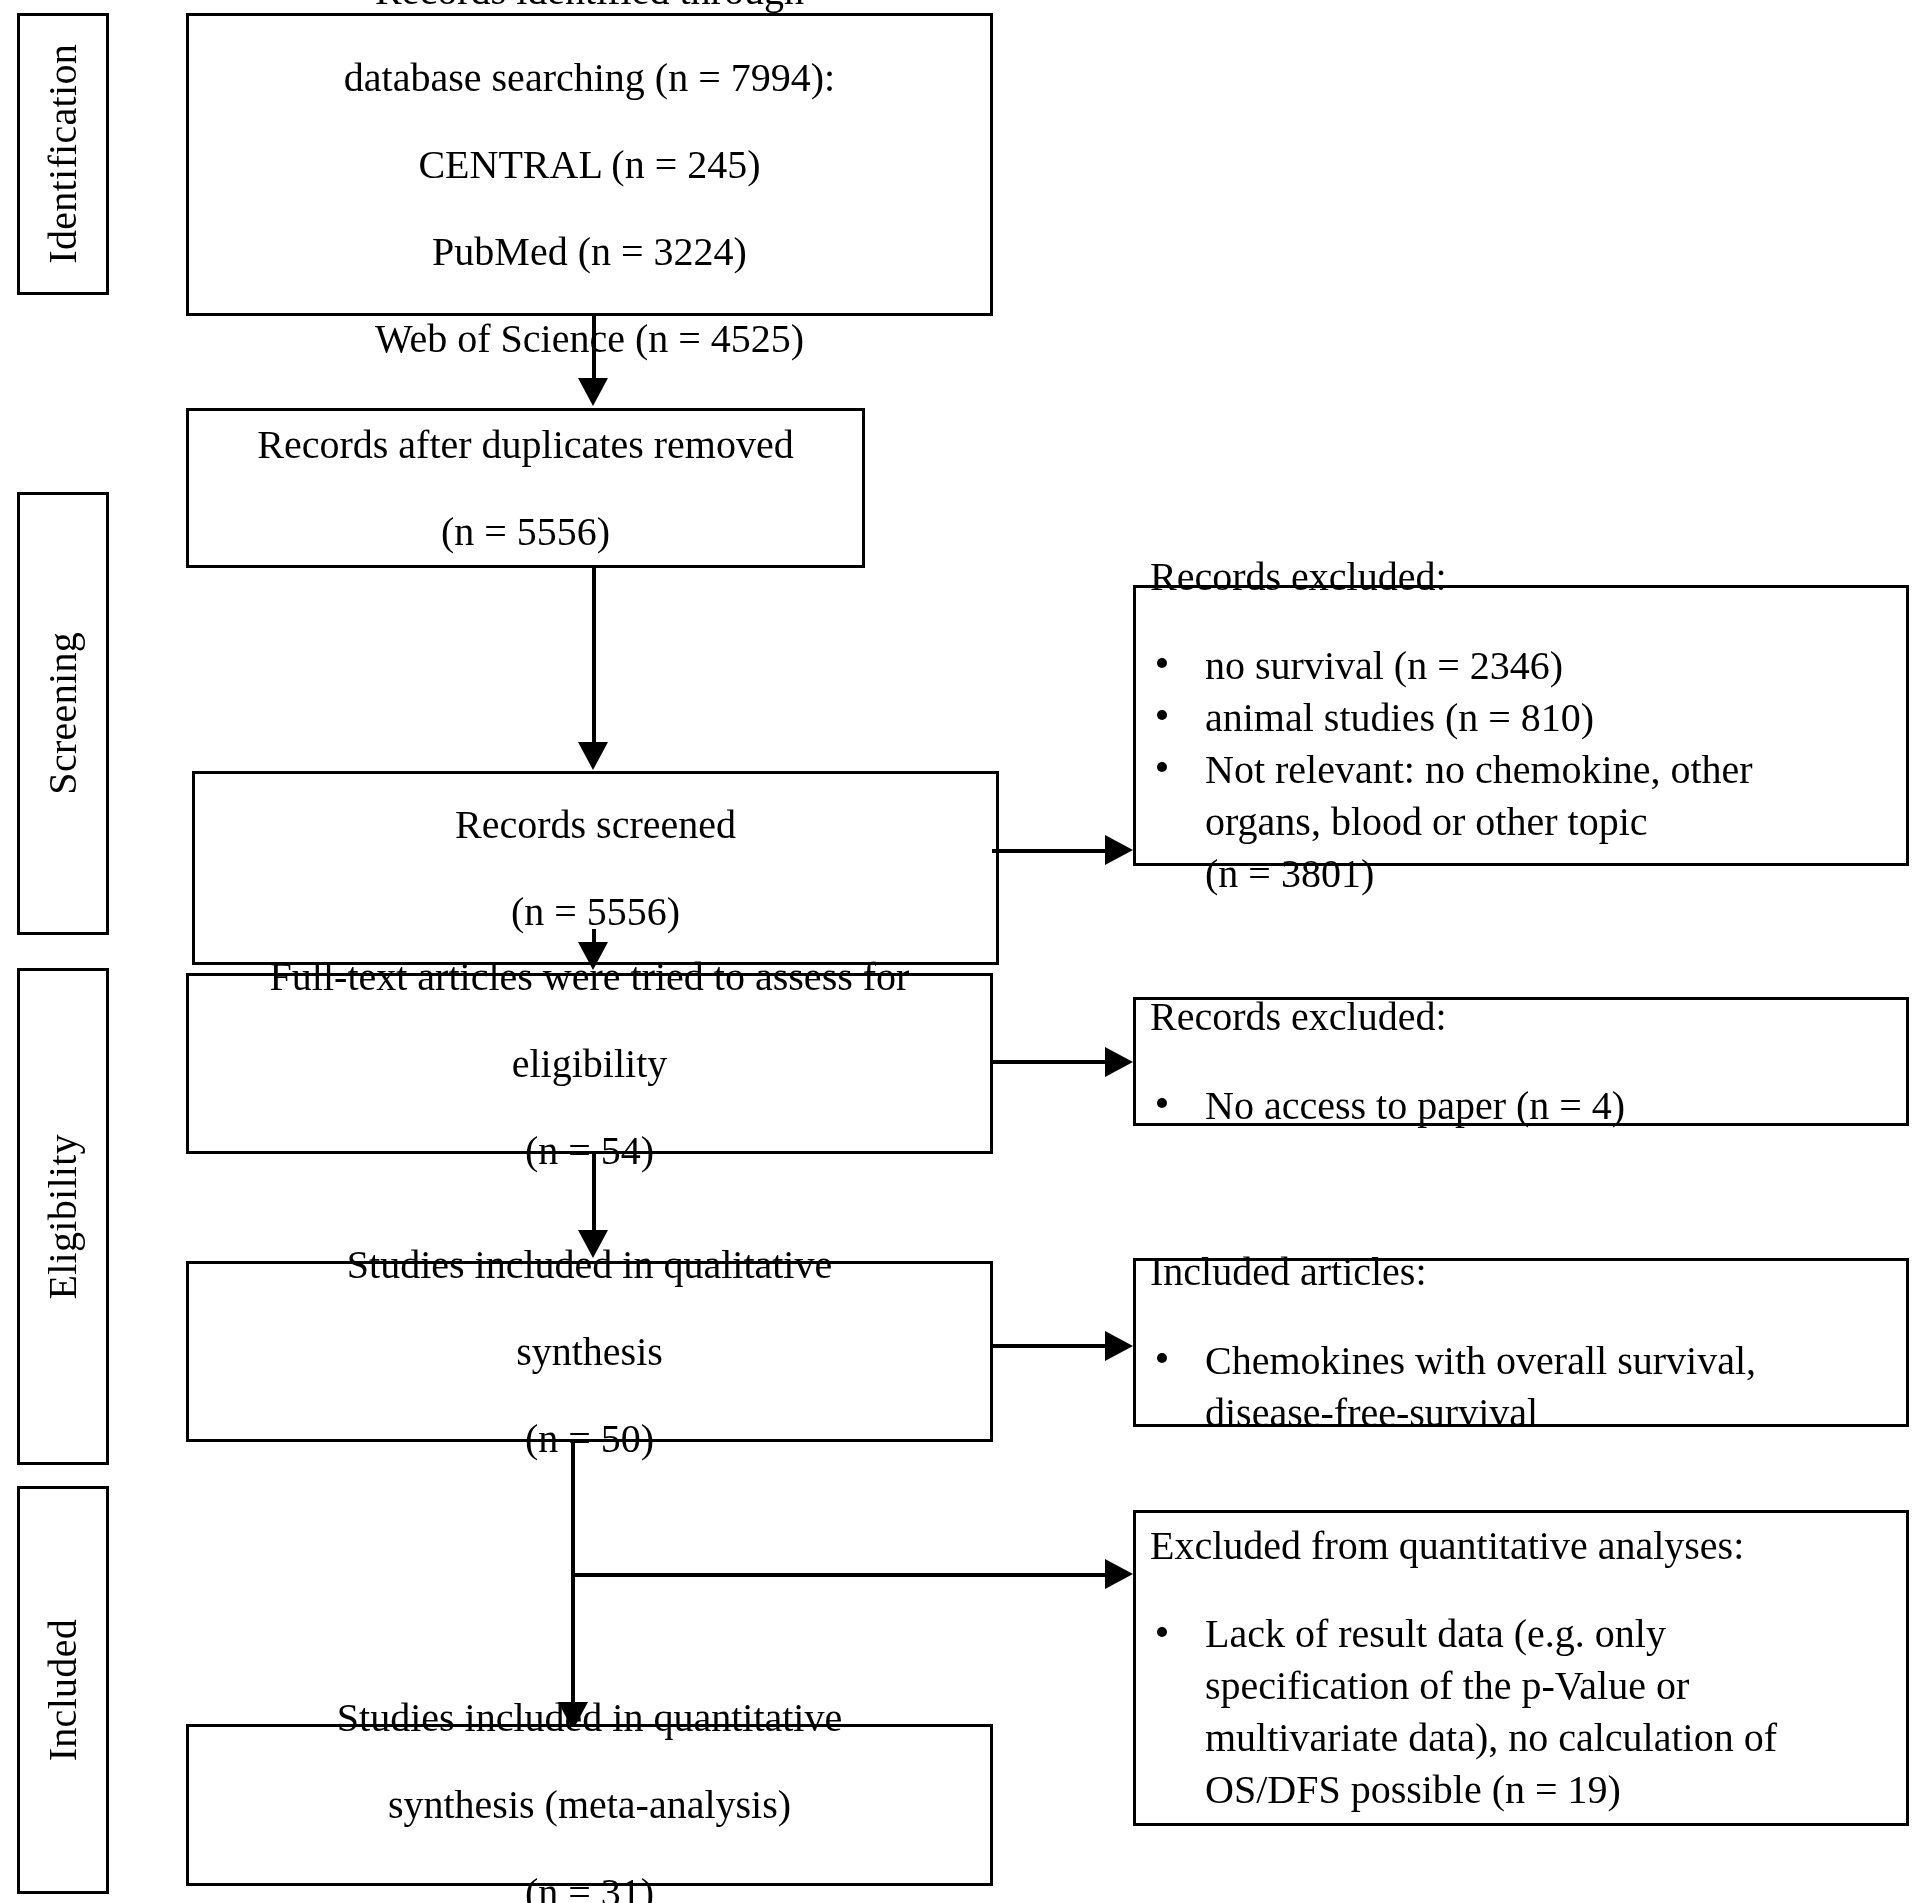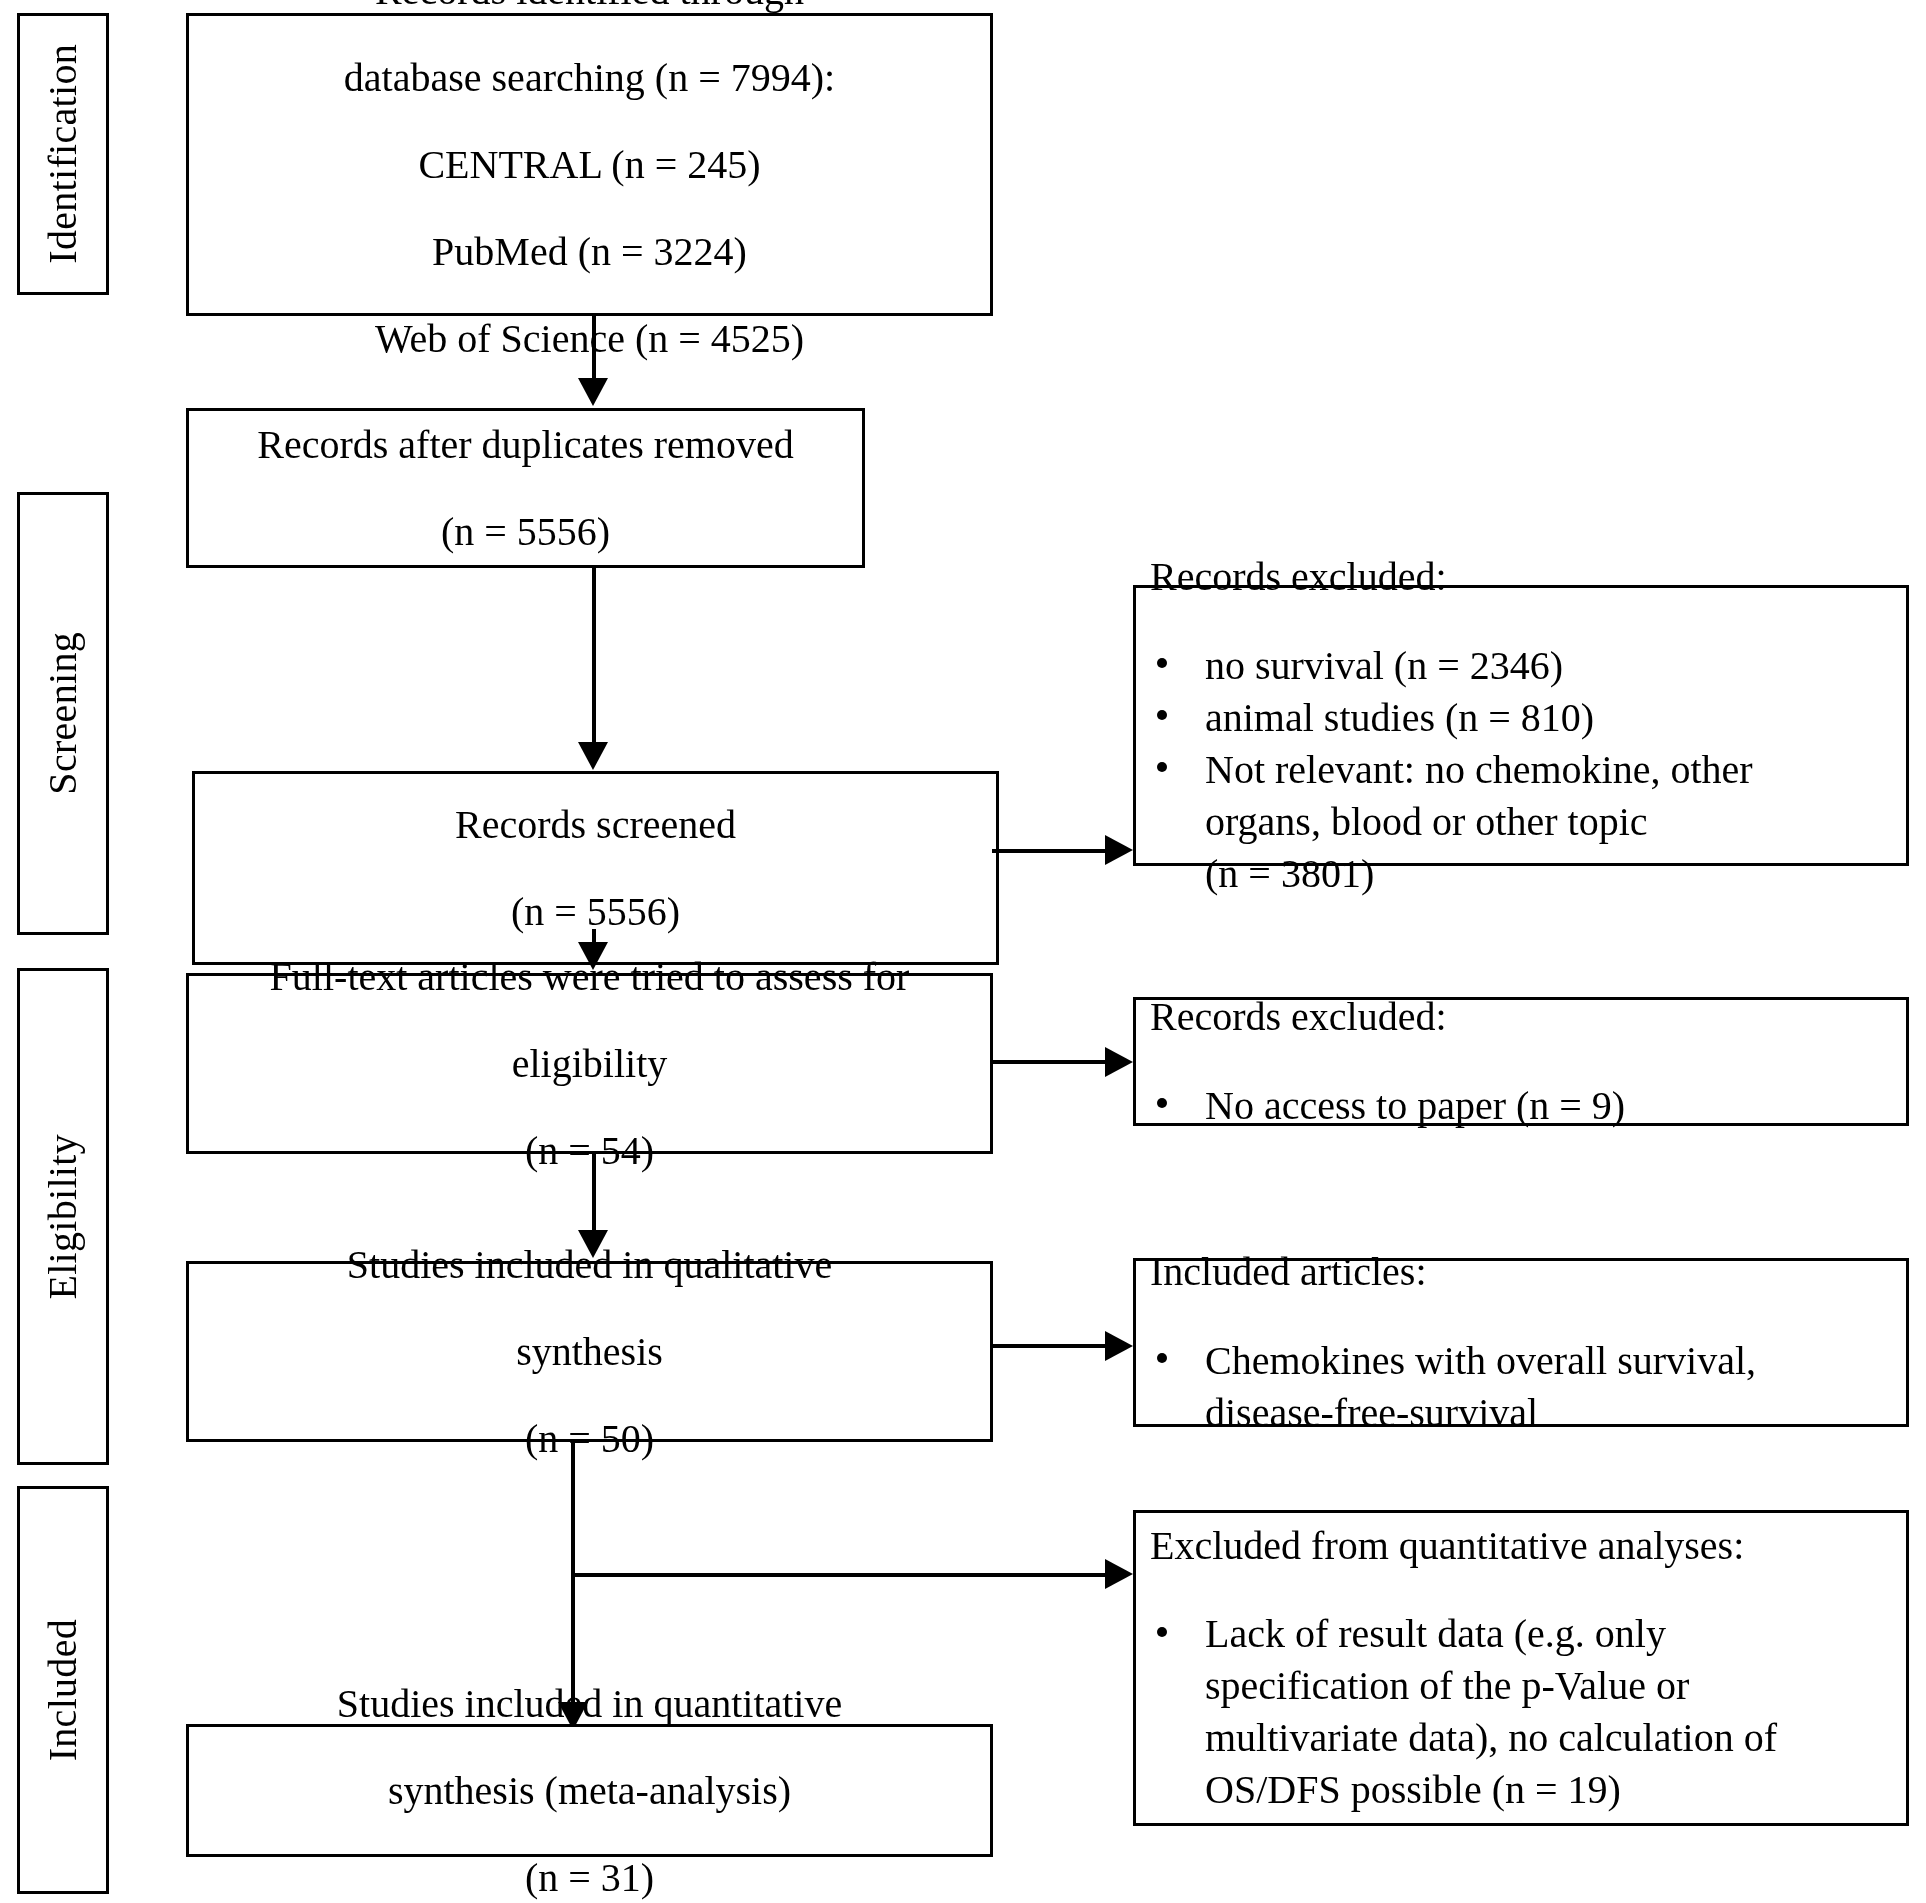--- a/index.html
+++ b/index.html
@@ -192,21 +192,21 @@
 
   <div class="hline" style="left:992px; top:1344px; width:114px;"></div>
   <div class="arrow-right" style="left:1105px; top:1331px;"></div>
 
   <div class="vline" style="left:571px; top:1442px; height:265px;"></div>
   <div class="arrow-down" style="left:558px; top:1702px;"></div>
 
   <div class="hline" style="left:571px; top:1573px; width:535px;"></div>
   <div class="arrow-right" style="left:1105px; top:1559px;"></div>
 
-  <div class="node center" style="left:186px; top:1724px; width:807px; height:133px;">
+  <div class="node center" style="left:186px; top:1724px; width:807px; height:162px;">
     <div class="node-line">Studies included in quantitative</div>
     <div class="node-line">synthesis (meta-analysis)</div>
     <div class="node-line">(n = 31)</div>
   </div>
 
   <div class="node left" style="left:1133px; top:585px; width:776px; height:281px;">
     <div class="node-head">Records excluded:</div>
     <ul class="bullets">
       <li>
         <span class="dot"></span>
@@ -223,21 +223,21 @@
         <div>(n = 3801)</div>
       </li>
     </ul>
   </div>
 
   <div class="node left" style="left:1133px; top:997px; width:776px; height:129px;">
     <div class="node-head">Records excluded:</div>
     <ul class="bullets">
       <li>
         <span class="dot"></span>
-        <span>No access to paper (n = 9)</span>
+        <span>No access to paper (n = 4)</span>
       </li>
     </ul>
   </div>
 
   <div class="node left" style="left:1133px; top:1258px; width:776px; height:169px;">
     <div class="node-head">Included articles:</div>
     <ul class="bullets">
       <li>
         <span class="dot"></span>
         <span>Chemokines with overall survival,</span>

